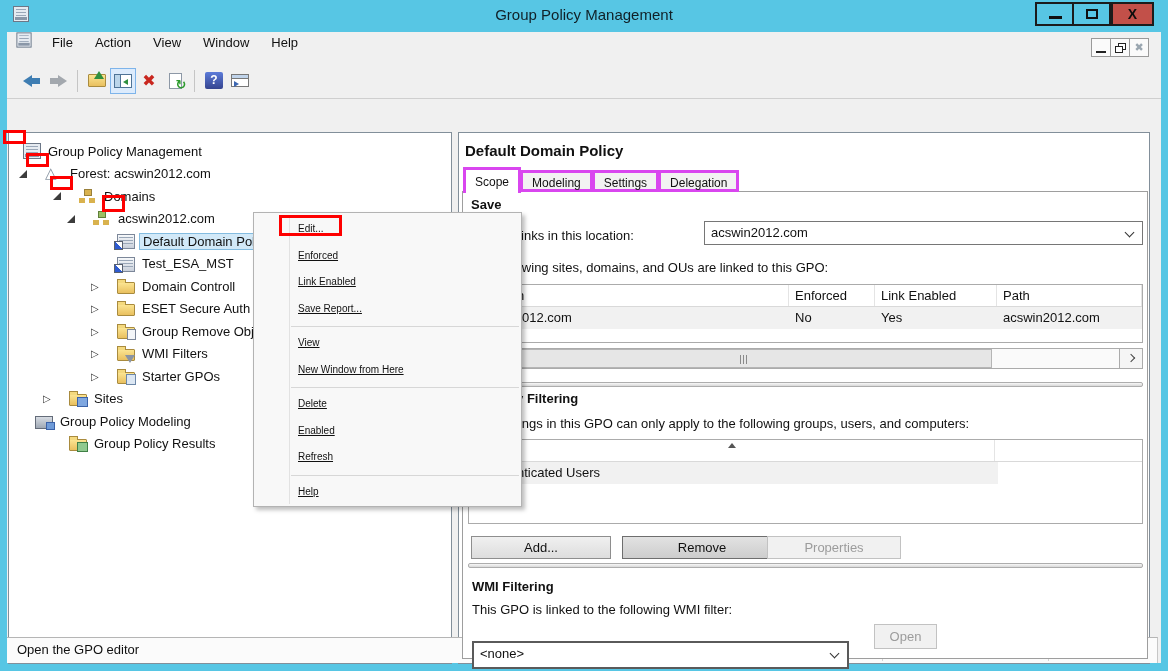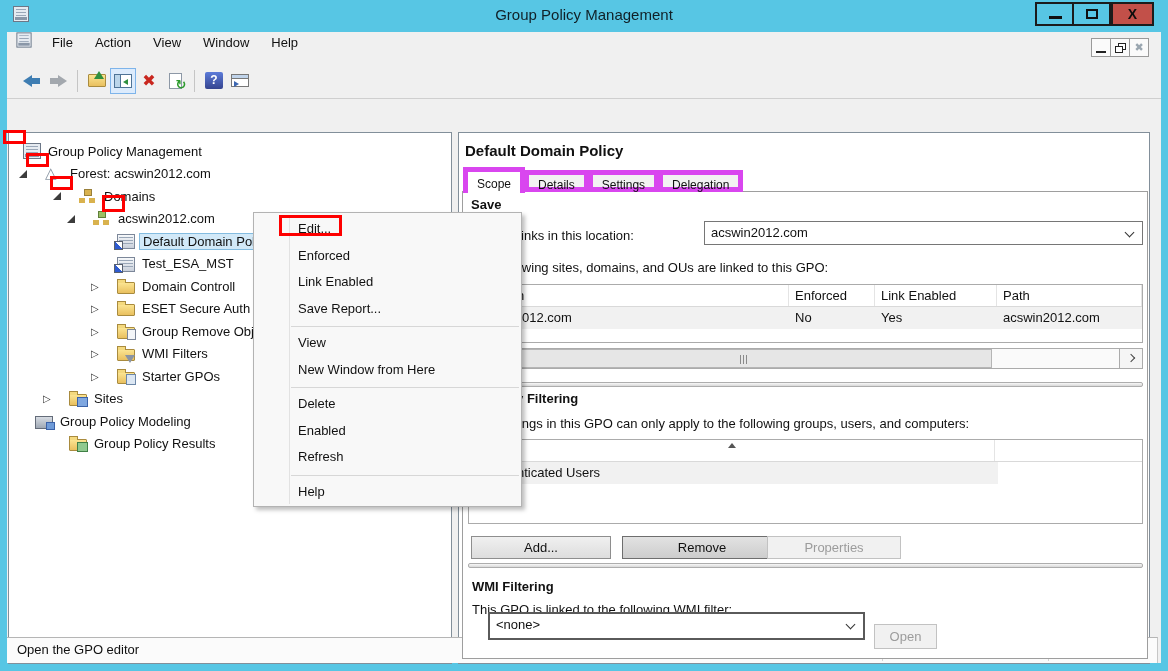--- a/index.html
+++ b/index.html
@@ -102,21 +102,21 @@
     background:repeating-linear-gradient(#9AA7B8 0 1px,transparent 1px 3px);}
   .i-gpo::after{content:"";position:absolute;left:-4px;bottom:-2px;width:7px;height:7px;
     border:1px solid #58606E;background:linear-gradient(45deg,#2E5BD0 0 55%,#fff 55%);}
   .i-modeling{width:15px;height:13px;margin-top:2px;background:linear-gradient(#D7DCE3,#9FA8B4);border:1px solid #646C79;position:relative;}
   .i-modeling::after{content:"";position:absolute;right:-3px;bottom:-2px;width:7px;height:6px;background:#6F9BD8;border:1px solid #3B62A8;}
 
   
   .detail{position:absolute;left:451px;top:33px;width:692px;height:532px;background:#fff;border:1px solid #828F9A;}
   .pane-title{position:absolute;left:6px;top:9px;font-size:15px;font-weight:bold;}
   .tabs{position:absolute;left:4px;top:33px;display:flex;align-items:flex-end;height:26px;z-index:2;}
-  .tab{height:22px;line-height:21px;background:#F2F2F2;border:5px solid #d946ef;padding:0 9px;margin-right:-1px;font-size:12px;}
+  .tab{height:22px;line-height:21px;background:#F2F2F2;border:3px solid #d946ef;padding:0 9px;margin-right:-1px;font-size:12px;}
   .tab.active{height:26px;line-height:25px;background:#fff;margin-bottom:-1px;border-bottom:none;}
   .tabpage{position:absolute;left:3px;top:58px;width:686px;height:468px;border:1px solid #9E9E9E;background:#fff;z-index:1;}
 
   .sect-h{position:absolute;font-weight:bold;font-size:13px;}
   .lbl{position:absolute;font-size:13px;}
   .combo{position:absolute;height:24px;background:#fff;border:1px solid #767676;line-height:22px;padding:0 24px 0 6px;overflow:hidden;}
   .combo.dark{border:2px solid #5A5A5A;line-height:21px;}
   .chev{position:absolute;right:9px;top:7px;width:7px;height:7px;border-right:1.6px solid #333;border-bottom:1.6px solid #333;transform:rotate(45deg);}
 
   .ltable{position:absolute;left:5px;top:92px;width:675px;height:59px;border:1px solid #ABABAB;background:#fff;}
@@ -151,21 +151,21 @@
   
   .statusbar{position:absolute;left:0;top:605px;width:1151px;height:26px;background:#FBFBFB;
     border-top:1px solid #B5B5B5;border-right:1px solid #C6C6C6;}
   .statusbar .stext{position:absolute;left:10px;top:4px;}
   .sline{position:absolute;top:2px;bottom:2px;width:1px;background:#D2D2D2;}
 
   
   .ctxmenu{position:absolute;left:253px;top:212px;width:269px;height:295px;background:#F8F8F8;
     border:1px solid #B3B3B3;box-shadow:3px 3px 4px rgba(0,0,0,0.25);z-index:50;padding-top:3px;}
   .ctxmenu::before{content:"";position:absolute;left:35px;top:2px;bottom:2px;width:1px;background:#E2E2E2;}
-  .cmitem{position:relative;height:26.5px;line-height:26.5px;padding-left:44px;font-size:13px;white-space:nowrap;}
+  .cmitem{position:relative;height:26.5px;line-height:26.5px;padding-left:44px;font-size:10px;white-space:nowrap;text-decoration:underline;}
   .cmsep{height:8px;position:relative;}
   .cmsep::after{content:"";position:absolute;left:37px;right:2px;top:4px;border-top:1px solid #D7D7D7;}
 
   
   .ann{position:absolute;border:3px solid #FE0000;z-index:60;}
 </style>
 </head>
 <body>
 
 <div class="window">
@@ -319,21 +319,21 @@
               <span class="ti i-folder ov i-results"></span>
               <span class="tlabel">Group Policy Results</span>
             </div>
           </div>
       </div>
 
       <div class="detail">
         <div class="pane-title">Default Domain Policy</div>
         <div class="tabs" id="tabs">
             <div class="tab active">Scope</div>
-            <div class="tab">Details</div>
+            <div class="tab">Modeling</div>
             <div class="tab">Settings</div>
             <div class="tab">Delegation</div>
           </div>
         <div class="tabpage">
 
           <div class="sect-h" style="left:8px;top:5px;">Save</div>
           <div class="lbl" style="left:9px;top:36px;">Display links in this location:</div>
           <div class="combo" style="left:241px;top:29px;width:439px;">
             <span>acswin2012.com</span>
             <span class="chev"></span>
@@ -389,21 +389,21 @@
           <div id="secbuttons">
               <div class="btn" style="left: 8px; top: 344px; width: 140px;">Add...</div>
               <div class="btn strong" style="left: 159px; top: 344px; width: 160px;">Remove</div>
               <div class="btn disabled" style="left: 304px; top: 344px; width: 134px;">Properties</div>
             </div>
 
           <div class="divbar" style="top:371px;"></div>
 
           <div class="sect-h" style="left:9px;top:387px;">WMI Filtering</div>
           <div class="lbl" style="left:9px;top:410px;">This GPO is linked to the following WMI filter:</div>
-          <div class="combo dark" style="left:9px;top:420px;width:377px;height:28px;margin-left:16px;">
+          <div class="combo dark" style="left:9px;top:449px;width:377px;height:28px;">
             <span>&lt;none&gt;</span>
             <span class="chev"></span>
           </div>
           <div class="btn disabled" style="left:411px;top:432px;width:63px;height:25px;line-height:23px;">Open</div>
 
         </div>
       </div>
     </div>
 
     <div class="statusbar">

